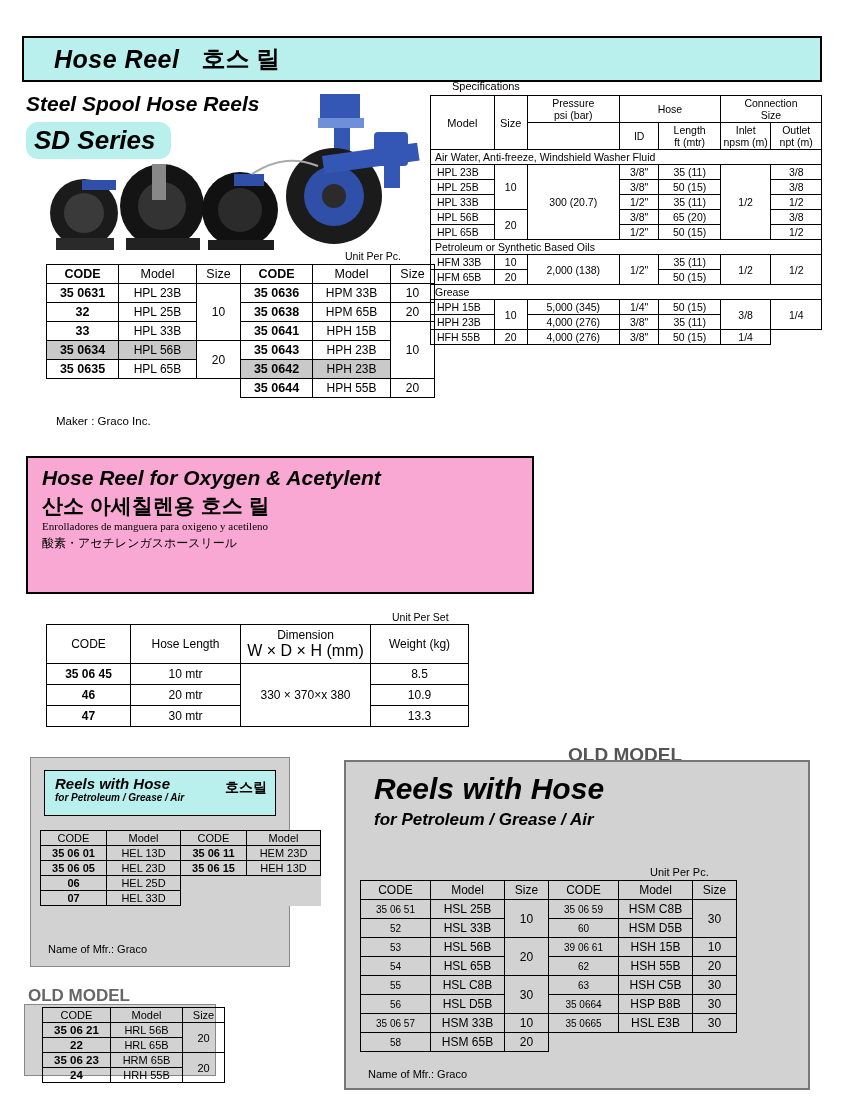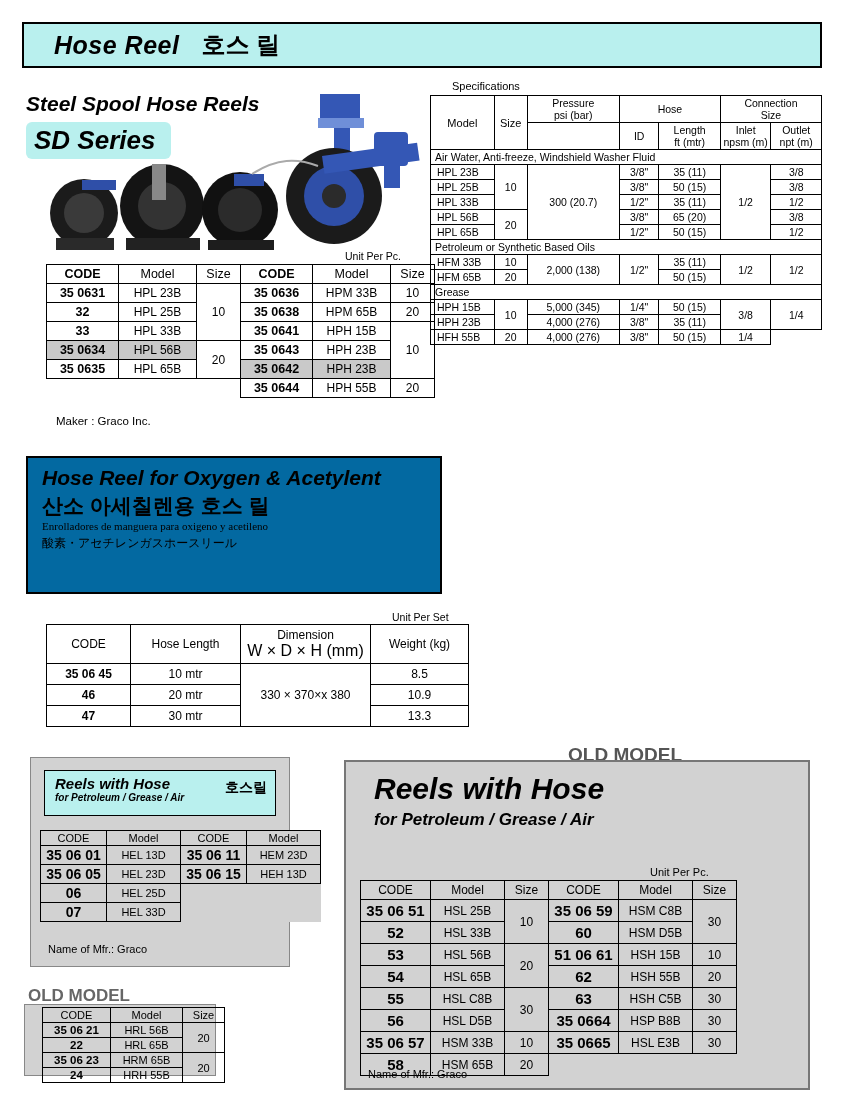--- a/index.html
+++ b/index.html
@@ -19,37 +19,37 @@
   td, th { font-weight: normal; text-align: center; vertical-align: middle; }
 
   
   .banner {
     position: absolute;
     border: 2px solid #000;
     background: #b9f0ee;
     display: flex;
     align-items: center;
   }
-  #banner1 { left: 22px; top: 22px; width: 800px; height: 46px; text-align: right; }
+  #banner1 { left: 22px; top: 36px; width: 800px; height: 46px; text-align: right; }
   #banner1 .t {
     font-style: italic; font-weight: bold; font-size: 25px;
     padding-left: 30px; letter-spacing: 0.5px;
   }
   #banner1 .t2 { font-weight: bold; font-size: 24px; padding-left: 22px; font-style: normal;}
 
   
   #sd-title {
     position: absolute; left: 26px; top: 92px;
     font-style: italic; font-weight: bold; font-size: 21px;
   }
   #sd-series {
     position: absolute; left: 26px; top: 122px;
     background: #b9f0ee; padding: 3px 16px 3px 8px;
     font-style: italic; font-weight: bold; font-size: 26px;
-    border-radius: 6px;
+    border-radius: 12px;
   }
 
   
   .photos { position: absolute; left: 22px; top: 88px; width: 400px; height: 160px; }
 
   
   #spec-label {
     position: absolute; left: 452px; top: 80px; font-size: 11px; text-align: right;
   }
   #spec-table {
@@ -74,22 +74,22 @@
   #code-table1 .code { font-weight: bold; font-size: 12.5px; text-align: center; width: 72px;}
   #code-table1 .mdl { width: 78px; }
   #code-table1 .sz { width: 44px; }
   #code-table1 .hl { background: #c9c9c9; }
   #code-table1 thead td { font-size: 12.5px; }
 
   #maker1 { position: absolute; left: 56px; top: 415px; font-size: 11.5px; }
 
   
   #banner2 {
-    position: absolute; left: 26px; top: 456px; width: 416px; height: 138px;
-    border: 2px solid #000; background: #0369a1; padding: 8px 16px 0 14px;
+    position: absolute; left: 26px; top: 456px; width: 508px; height: 138px;
+    border: 2px solid #000; background: #f9a8d4; padding: 8px 16px 0 14px;
   }
   #banner2 .l1 { font-style: italic; font-weight: bold; font-size: 21px; }
   #banner2 .l2 { font-weight: bold; font-size: 21px; margin-top: 2px; }
   #banner2 .l3 { font-size: 11px; font-family: "Liberation Serif", serif;}
   #banner2 .l4 { font-size: 12px; margin-top: 3px; font-family: "Liberation Serif", serif;}
   #banner2 .l5 { font-size: 12px; margin-top: 3px; font-family: "Liberation Serif", serif;}
 
   
   #unit2 { position: absolute; left: 392px; top: 611px; font-size: 10.5px; }
 
@@ -115,21 +115,21 @@
   }
   #left-hdr .h1 { font-style: italic; font-weight: bold; font-size: 15px; padding: 4px 0 0 10px;}
   #left-hdr .h2 { font-style: italic; font-weight: bold; font-size: 10px; padding-left: 10px;}
   #left-hdr .h3 {
     position: absolute; right: 8px; top: 8px; font-weight: bold; font-size: 14px;
   }
   #left-table {
     position: absolute; left: 40px; top: 830px; font-size: 11px; background: #d2d2d2;
   }
   #left-table td { border: 1px solid #000; padding: 1px 3px; }
-  #left-table .code { font-weight: bold; font-size: 14px; }
+  #left-table .code { font-weight: bold; font-size: 11px; }
   #left-table .w1 { width: 66px; } #left-table .w2 { width: 74px; }
   #maker2 { position: absolute; left: 48px; top: 943px; font-size: 11px; }
 
   
   #old1-label {
     position: absolute; left: 28px; top: 986px;
     font-weight: bold; font-size: 17px; color: #666; font-family: "Liberation Sans", sans-serif;
   }
   #old1-box {
     position: absolute; left: 24px; top: 1004px; width: 192px; height: 72px;
@@ -155,21 +155,21 @@
     position: absolute; left: 360px; top: 772px; width: 434px; height: 70px;
     background: #d2d2d2;
   }
   #old2-hdr .h1 { font-style: italic; font-weight: bold; font-size: 30px; padding-left: 14px; }
   #old2-hdr .h2 { font-style: italic; font-weight: bold; font-size: 17px; padding-left: 14px; margin-top: 4px;}
   #unit3 { position: absolute; left: 650px; top: 866px; font-size: 11px; }
   #old2-table {
     position: absolute; left: 360px; top: 880px; font-size: 12px;
   }
   #old2-table td { border: 1px solid #000; padding: 2px 4px; }
-  #old2-table .code { font-weight: bold; font-size: 15px; }
+  #old2-table .code { font-weight: normal; font-size: 10px; }
   #old2-table .w1 { width: 70px; } #old2-table .w2 { width: 74px; } #old2-table .w3 { width: 44px; }
   #maker3 { position: absolute; left: 368px; top: 1068px; font-size: 11px; }
 </style>
 </head>
 <body>
 
 <div class="page">
 
   <div class="banner" id="banner1">
     <span class="t">Hose Reel</span>
@@ -534,21 +534,21 @@
     <tr>
       <td class="code">52</td>
       <td>HSL 33B</td>
       <td class="code">60</td>
       <td>HSM D5B</td>
     </tr>
     <tr>
       <td class="code">53</td>
       <td>HSL 56B</td>
       <td rowspan="2">20</td>
-      <td class="code">51 06 61</td>
+      <td class="code">39 06 61</td>
       <td>HSH 15B</td>
       <td>10</td>
     </tr>
     <tr>
       <td class="code">54</td>
       <td>HSL 65B</td>
       <td class="code">62</td>
       <td>HSH 55B</td>
       <td>20</td>
     </tr>

